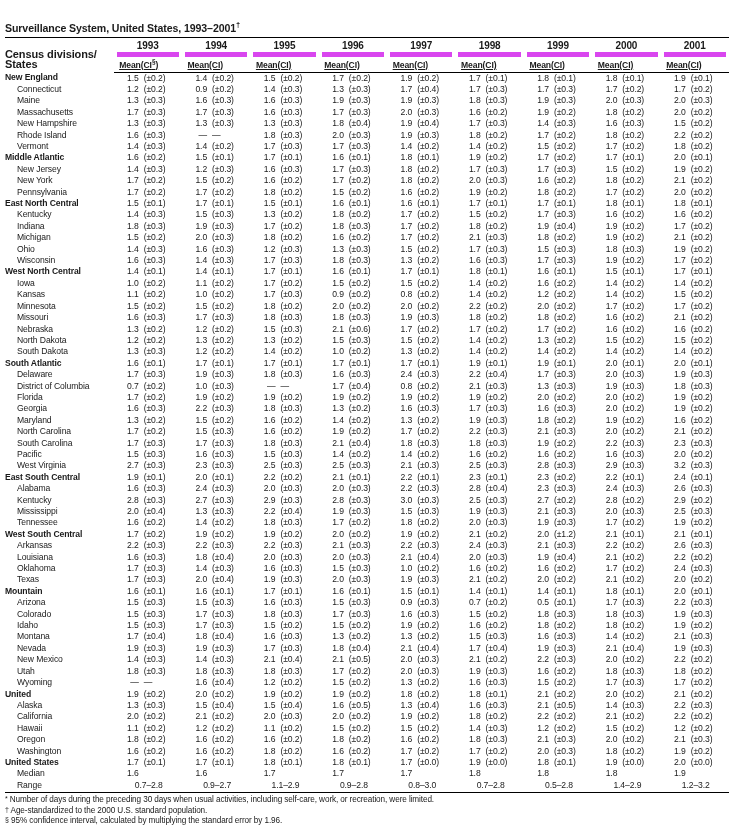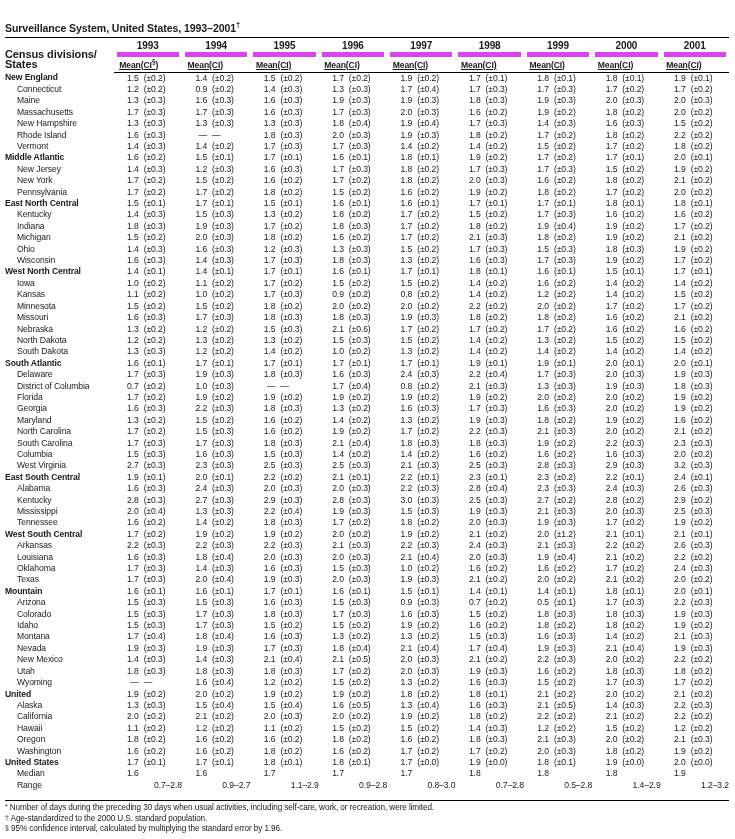--- a/index.html
+++ b/index.html
@@ -35,22 +35,22 @@
   th.h-ci{text-align:left;padding-left:3px;}
   tbody td{
     font-size:8.6px;line-height:11.4px;padding:0;white-space:nowrap;
     letter-spacing:-0.1px;
   }
   td.lbl{text-align:left;overflow:hidden;}
   tr.bold td.lbl{font-weight:bold;margin-left:9px;}
   td.lbl.ind{padding-left:12px;}
   td.mean{text-align:right;padding-right:2px;}
   td.ci{text-align:left;padding-left:3px;}
-  td.range-cell{text-align:right;padding-left:2px;}
-  tbody tr.last td{border-bottom:1px solid #000;padding-bottom:9px;}
+  td.range-cell{text-align:center;padding-left:2px;}
+  tbody tr.last td{border-bottom:1px solid #000;padding-bottom:1px;}
   .footnotes{margin-top:2px;font-size:8.2px;line-height:10.4px;letter-spacing:-0.1px;}
   .footnotes .fn{display:block;}
   .footnotes .marker{font-size:7px;vertical-align:top;position:relative;top:-1px;}
   sup{font-size:6.5px;}
 </style>
 </head>
 <body>
 
 <div class="page">
   <div class="title">
@@ -823,21 +823,21 @@
           <td class="mean">1.8</td>
           <td class="ci">(±0.3)</td>
           <td class="mean">1.9</td>
           <td class="ci">(±0.2)</td>
           <td class="mean">2.2</td>
           <td class="ci">(±0.3)</td>
           <td class="mean">2.3</td>
           <td class="ci">(±0.3)</td>
         </tr>
         <tr>
-          <td class="lbl ind">Columbia</td>
+          <td class="lbl ind">Pacific</td>
           <td class="mean">1.5</td>
           <td class="ci">(±0.3)</td>
           <td class="mean">1.6</td>
           <td class="ci">(±0.3)</td>
           <td class="mean">1.5</td>
           <td class="ci">(±0.3)</td>
           <td class="mean">1.4</td>
           <td class="ci">(±0.2)</td>
           <td class="mean">1.4</td>
           <td class="ci">(±0.2)</td>

